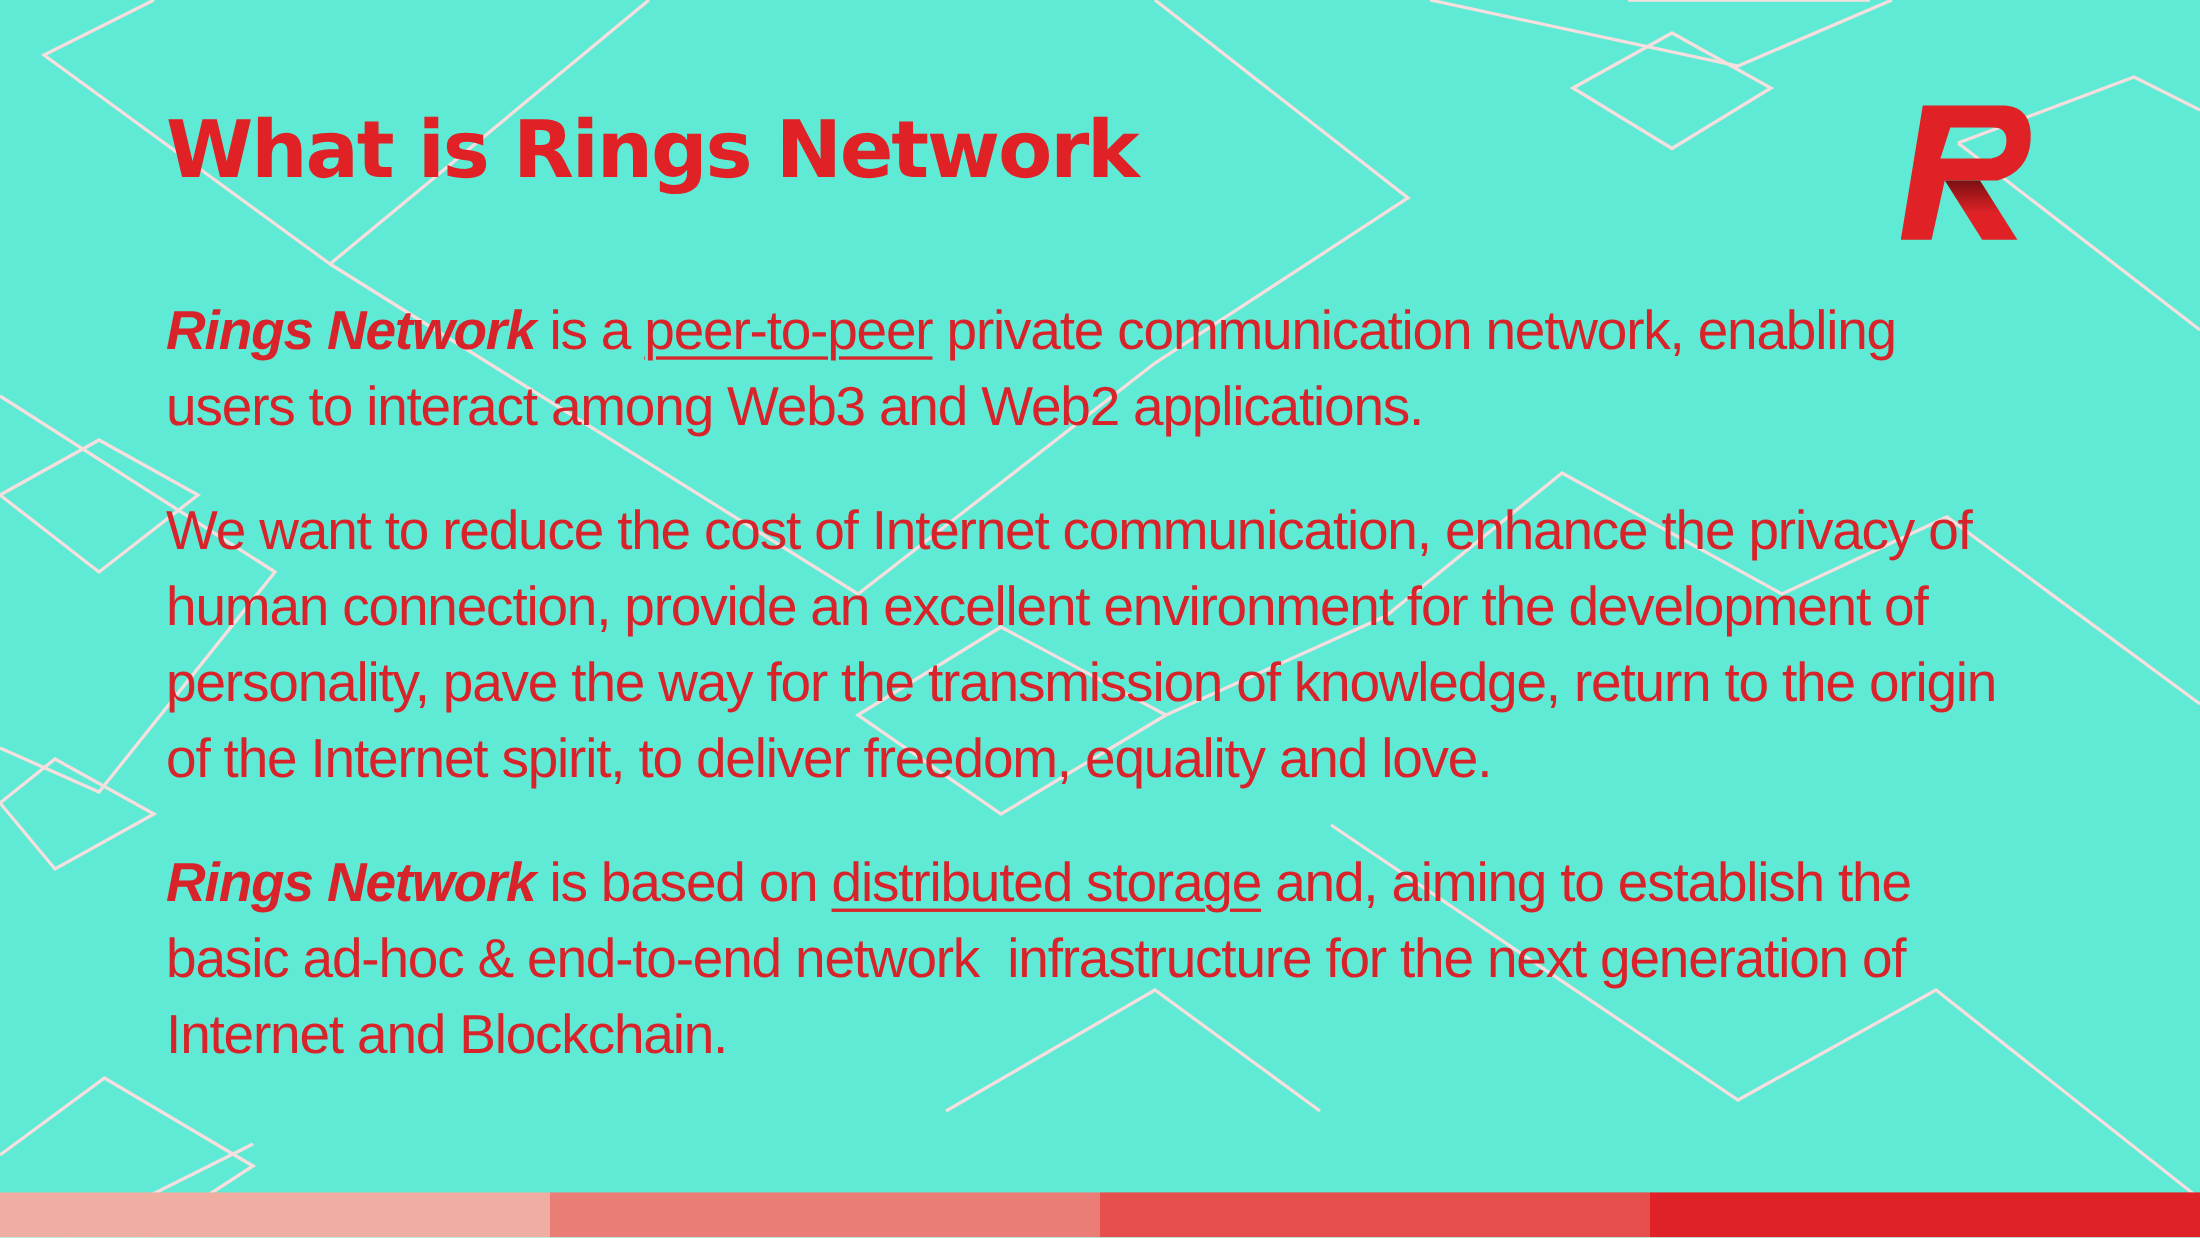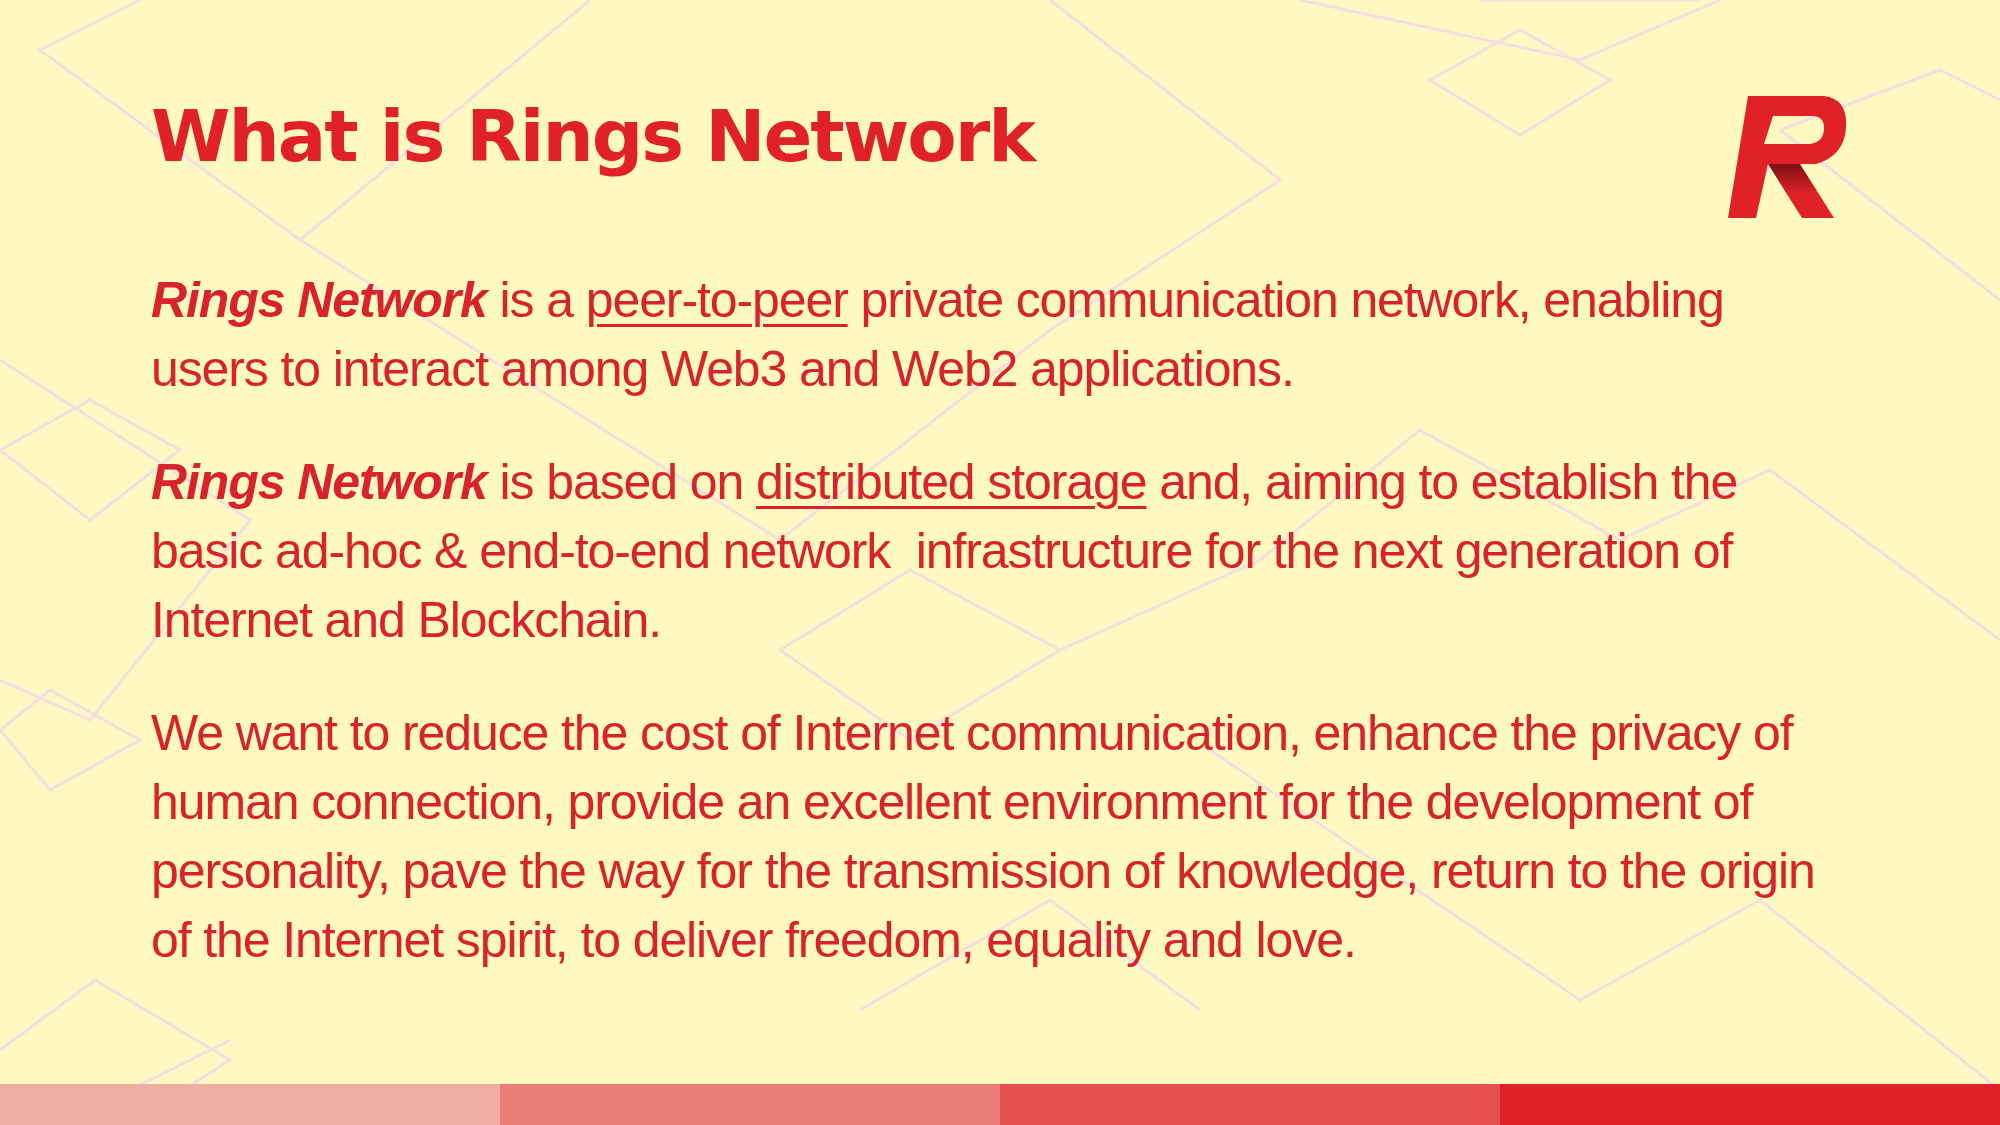--- a/index.html
+++ b/index.html
@@ -7,21 +7,21 @@
       padding: 0;
       width: 2000px;
       height: 1125px;
       overflow: hidden;
       background: #fdfcfc;
     }
     .slide {
       position: relative;
       width: 2000px;
       height: 1125px;
-      background: #fef9c3;
+      background: #5eead4;
       overflow: hidden;
     }
     .bg-pattern {
       position: absolute;
       left: 0; top: 0;
       width: 2000px; height: 1125px;
       pointer-events: none;
     }
     .title {
       position: absolute;
@@ -117,24 +117,24 @@
     </defs>
     <path d="M20 2 L95 2 Q120 4 118 34 Q116 62 88 70 L40 70 L28 124 L0 124 Z M45 22 L36 50 L82 50 Q96 48 96 34 Q96 22 84 22 Z" fill="#e02227" fill-rule="evenodd"></path>
     <path d="M40 70 L72 70 L106 124 L74 124 Z" fill="url(#legShade)"></path>
   </svg>
 
   <div class="content">
     <p class="para">
       <span class="em">Rings Network</span><span> is a </span><span class="u">peer-to-peer</span><span> private communication network, enabling users to interact among Web3 and Web2 applications.</span>
     </p>
     <p class="para">
-      <span class="em">Rings Network</span><span> is based on </span><span class="u">distributed storage</span><span style="white-space: pre-wrap;"> and, aiming to establish the basic ad-hoc &amp; end-to-end network  infrastructure for the next generation of Internet and Blockchain.</span>
+      <span>We want to reduce the cost of Internet communication, enhance the privacy of human connection, provide an excellent environment for the development of personality, pave the way for the transmission of knowledge, return to the origin of the Internet spirit, to deliver freedom, equality and love.</span>
     </p>
     <p class="para">
-      <span>We want to reduce the cost of Internet communication, enhance the privacy of human connection, provide an excellent environment for the development of personality, pave the way for the transmission of knowledge, return to the origin of the Internet spirit, to deliver freedom, equality and love.</span>
+      <span class="em">Rings Network</span><span> is based on </span><span class="u">distributed storage</span><span style="white-space: pre-wrap;"> and, aiming to establish the basic ad-hoc &amp; end-to-end network  infrastructure for the next generation of Internet and Blockchain.</span>
     </p>
   </div>
 
   <div class="footer-bar">
     <div class="footer-seg" style="background:#efaea1;"></div>
     <div class="footer-seg" style="background:#ea7e77;"></div>
     <div class="footer-seg" style="background:#e5504f;"></div>
     <div class="footer-seg" style="background:#df2227;"></div>
   </div>
 

